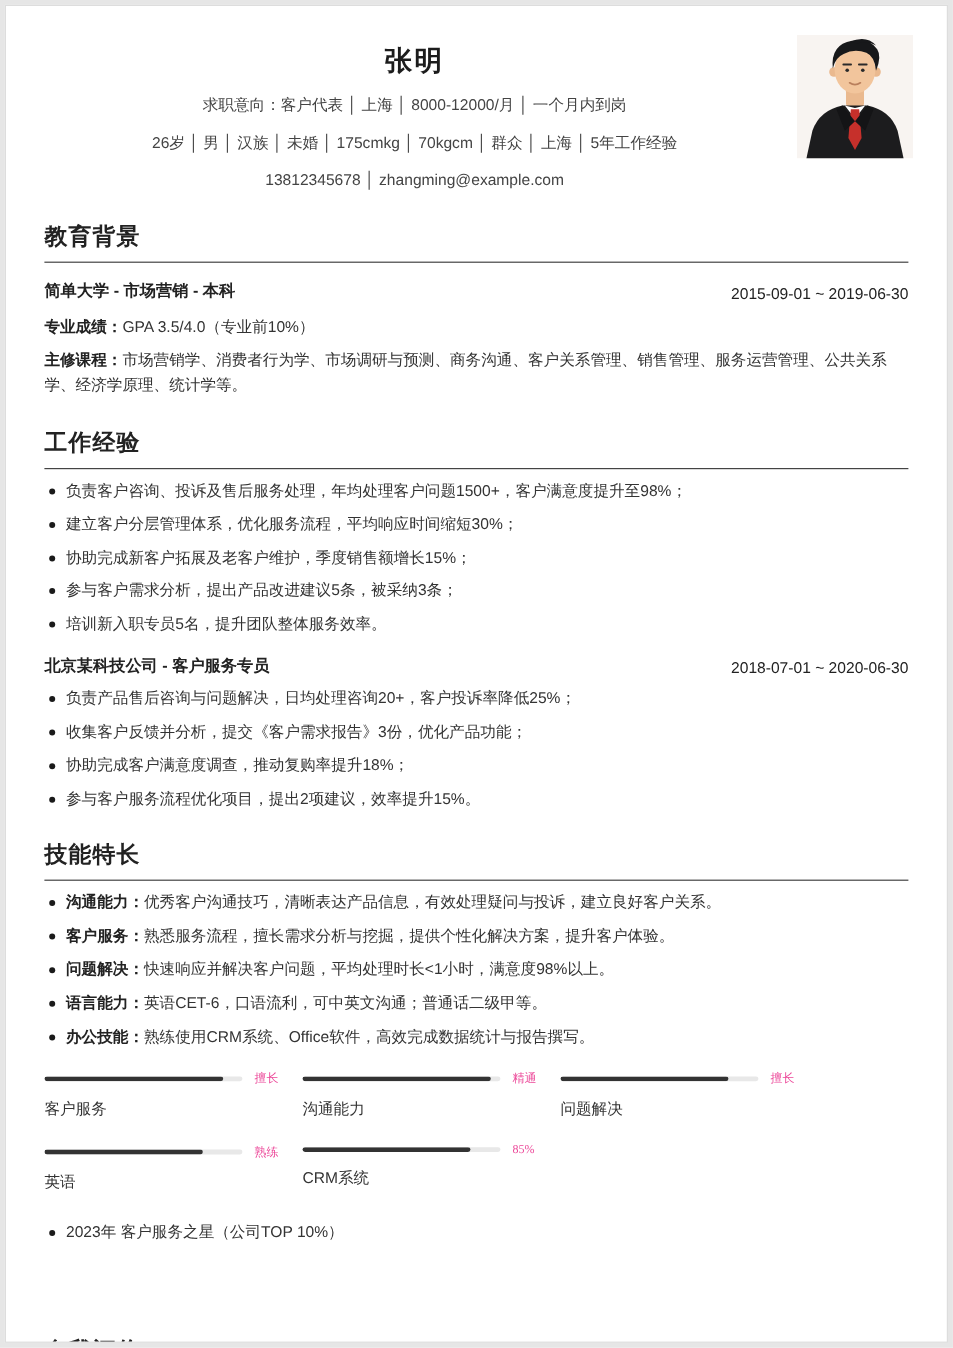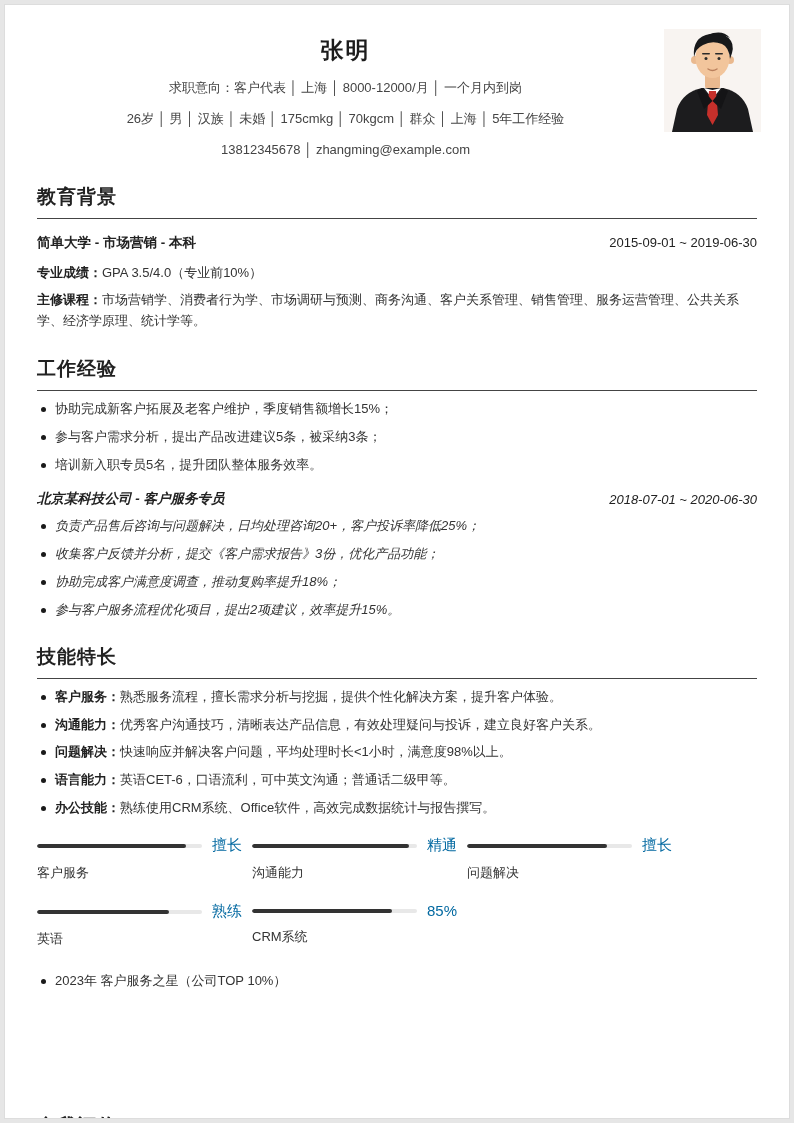--- a/index.html
+++ b/index.html
@@ -14,41 +14,41 @@
   .header-left { flex:1; text-align:center; padding-top:6px; }
   .name { font-size:23px; font-weight:700; color:#1c1c1c; letter-spacing:2px; }
   .hline { font-size:13px; color:#444; margin-top:13px; line-height:1.4; }
   .photo { width:97px; height:103px; margin-left:10px; flex:0 0 auto; }
   .photo svg { display:block; width:100%; height:100%; }
 
   
   .section { margin-top:24px; }
   .section-title { font-size:19px; font-weight:700; color:#222; padding-bottom:8px;
                    border-bottom:1.5px solid #444; letter-spacing:1px; }
-  .row-between { display:flex; justify-content:space-between; align-items:center; margin-top:15px; }
+  .row-between { display:flex; justify-content:space-between; align-items:flex-end; margin-top:15px; }
   .bold { font-weight:700; color:#222; font-size:13.5px; }
   .date { font-size:13px; color:#222; white-space:nowrap; }
   .kv { font-size:13px; margin-top:10px; line-height:1.65; color:#333; }
   .kv .lbl { font-weight:700; color:#222; }
 
   
   ul.bullets { list-style:none; margin-top:6px; }
   ul.bullets li { position:relative; padding-left:18px; font-size:13px; color:#333;
                   line-height:1.45; margin-top:9px; }
   ul.bullets li::before { content:""; position:absolute; left:4px; top:7px;
                   width:5px; height:5px; border-radius:50%; background:#1a1a1a; }
   ul.bullets .lbl { font-weight:700; color:#222; }
 
   
   .bars { display:grid; grid-template-columns:215px 215px 215px; row-gap:20px; margin-top:18px; }
   .bar-cell {}
   .bar-line { display:flex; align-items:center; }
   .bar-track { width:165px; height:4px; background:#e8e8e8; border-radius:3px; overflow:hidden; }
   .bar-fill { height:100%; background:#333; border-radius:3px; }
-  .bar-level { font-size:15px; color:#0369a1; margin-left:10px; white-space:nowrap; }
+  .bar-level { font-size:10px; color:#ec4899; margin-left:10px; white-space:nowrap;font-family:Liberation Serif, serif; }
   .bar-name { font-size:13px; color:#333; margin-top:9px; }
 
   
   .cut-title { position:absolute; left:32px; top:1108px; right:32px; }
 </style>
 </head>
 <body>
 
 <div class="frame">
   <div class="page">
@@ -106,47 +106,49 @@
         <div class="kv" style="margin-top:6px;">
           <span class="lbl">主修课程：</span><span>市场营销学、消费者行为学、市场调研与预测、商务沟通、客户关系管理、销售管理、服务运营管理、公共关系学、经济学原理、统计学等。</span>
         </div>
       </div>
 
       <div class="section">
         <div class="section-title">工作经验</div>
 
         <div>
           <ul class="bullets">
+            <li>负责客户咨询、投诉及售后服务处理，年均处理客户问题1500+，客户满意度提升至98%；</li>
+              <li>建立客户分层管理体系，优化服务流程，平均响应时间缩短30%；</li>
               <li>协助完成新客户拓展及老客户维护，季度销售额增长15%；</li>
               <li>参与客户需求分析，提出产品改进建议5条，被采纳3条；</li>
               <li>培训新入职专员5名，提升团队整体服务效率。</li>
           </ul>
         </div>
 
-        <div style="margin-top:16px;font-style:italic;">
+        <div style="margin-top:16px;">
           <div class="row-between" style="margin-top:0;">
             <span class="bold">北京某科技公司 - 客户服务专员</span>
             <span class="date">2018-07-01 ~ 2020-06-30</span>
           </div>
           <ul class="bullets">
             <li>负责产品售后咨询与问题解决，日均处理咨询20+，客户投诉率降低25%；</li>
               <li>收集客户反馈并分析，提交《客户需求报告》3份，优化产品功能；</li>
               <li>协助完成客户满意度调查，推动复购率提升18%；</li>
               <li>参与客户服务流程优化项目，提出2项建议，效率提升15%。</li>
           </ul>
         </div>
       </div>
 
       <div class="section">
         <div class="section-title">技能特长</div>
         <ul class="bullets">
 
+            <li><span class="lbl">沟通能力：</span><span>优秀客户沟通技巧，清晰表达产品信息，有效处理疑问与投诉，建立良好客户关系。</span></li>
+
             <li><span class="lbl">客户服务：</span><span>熟悉服务流程，擅长需求分析与挖掘，提供个性化解决方案，提升客户体验。</span></li>
-
-            <li><span class="lbl">沟通能力：</span><span>优秀客户沟通技巧，清晰表达产品信息，有效处理疑问与投诉，建立良好客户关系。</span></li>
 
             <li><span class="lbl">问题解决：</span><span>快速响应并解决客户问题，平均处理时长&lt;1小时，满意度98%以上。</span></li>
 
             <li><span class="lbl">语言能力：</span><span>英语CET-6，口语流利，可中英文沟通；普通话二级甲等。</span></li>
 
             <li><span class="lbl">办公技能：</span><span>熟练使用CRM系统、Office软件，高效完成数据统计与报告撰写。</span></li>
 
         </ul>
 
         <div class="bars">

